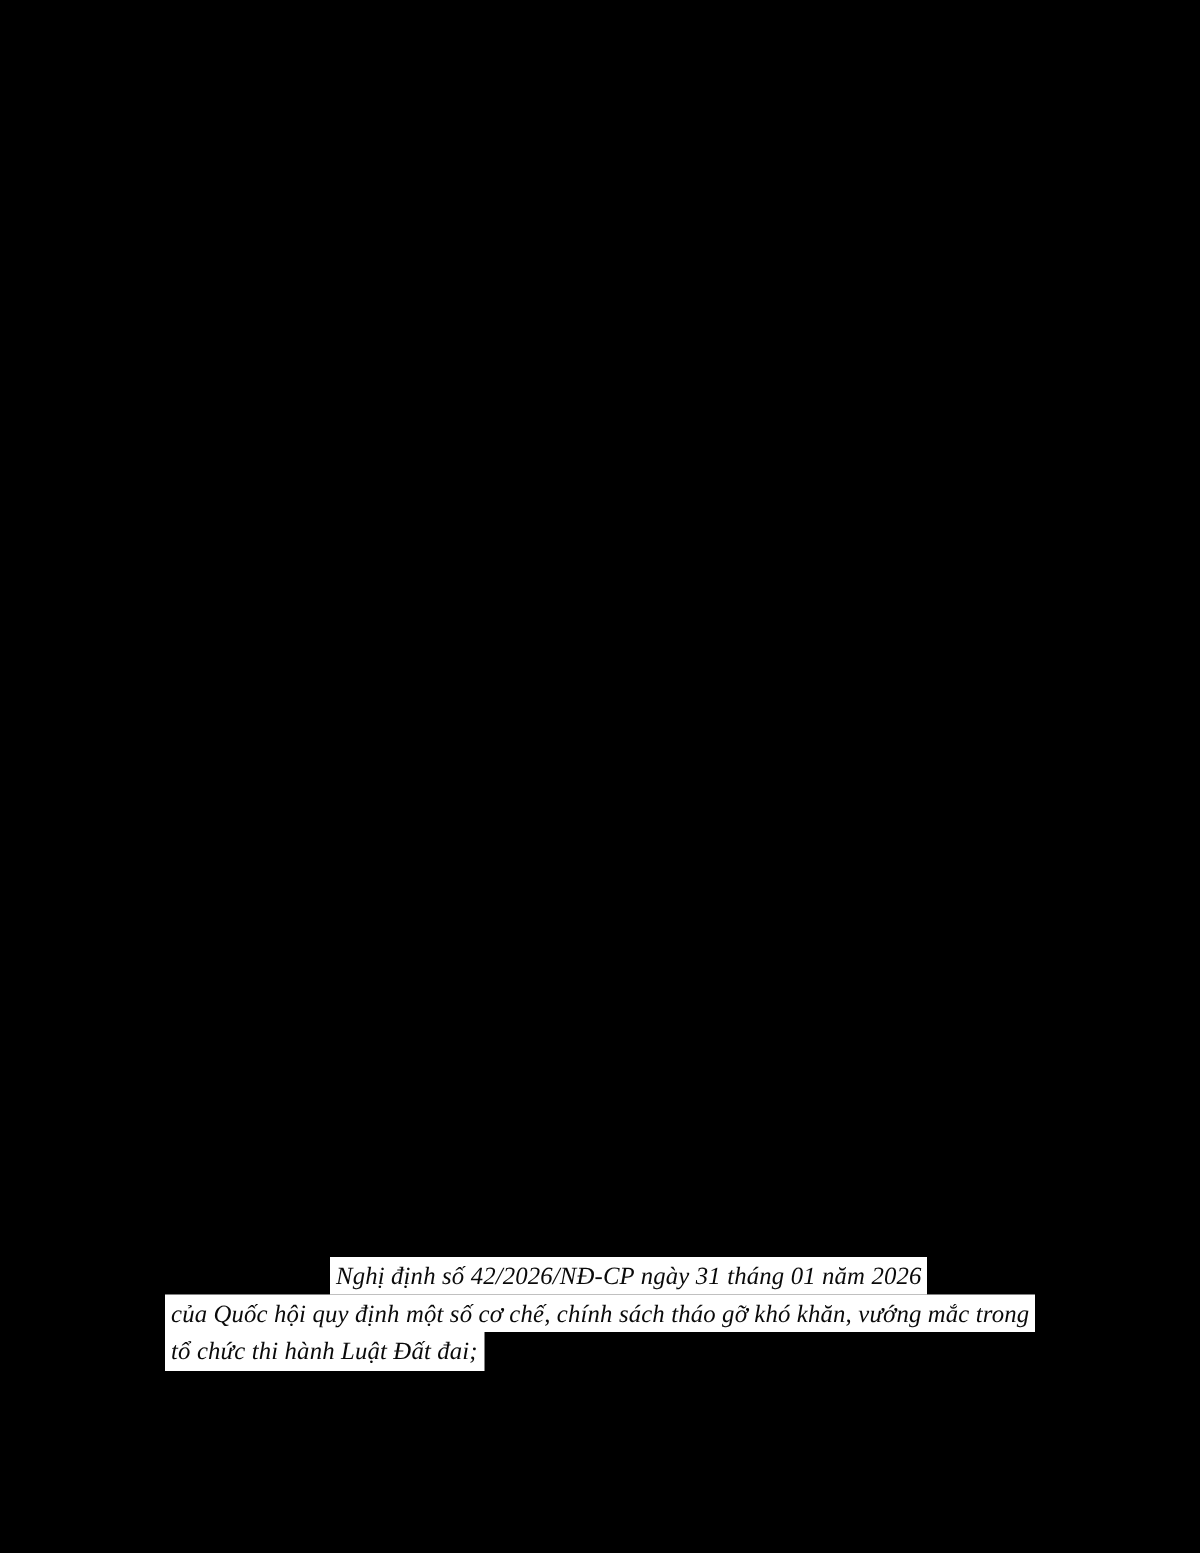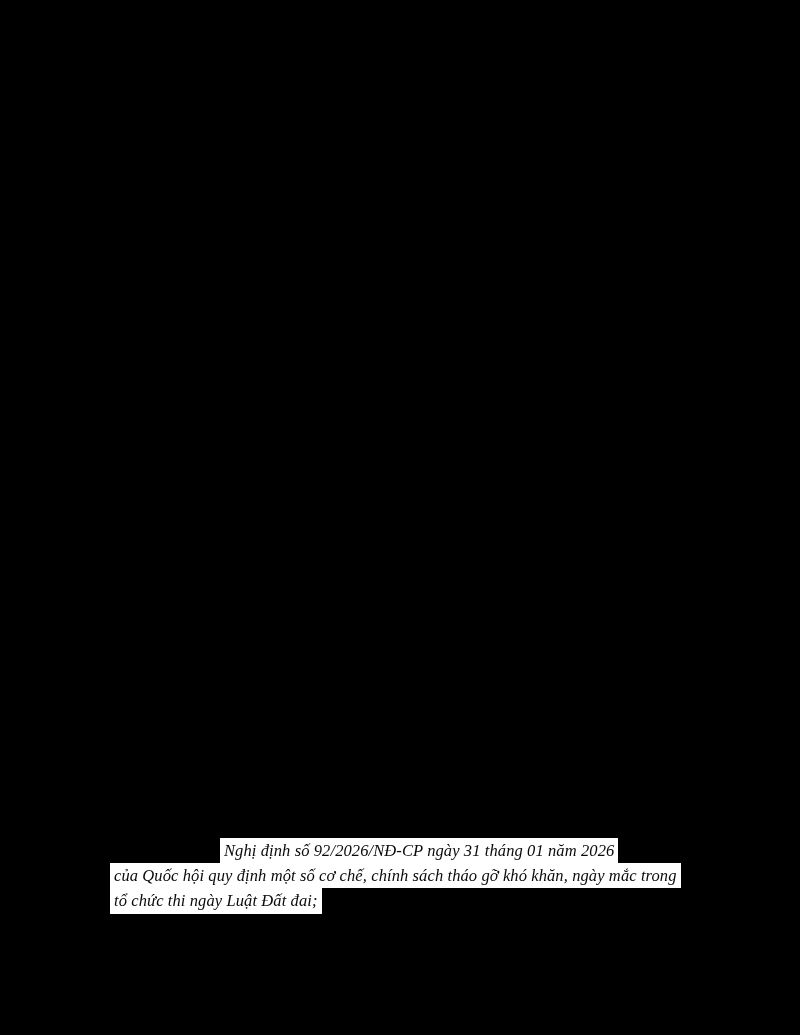--- a/index.html
+++ b/index.html
@@ -64,18 +64,18 @@
 
 </style>
 </head>
 <body>
 
 <div id="page">
 
   <div id="blackout"></div>
 
   <div id="revealed-block">
-    <span class="rev-line l1">Nghị định số 92/2026/NĐ-CP ngày 31 tháng 01 năm 2026</span>
-    <span class="rev-line l3">của Quốc hội quy định một số cơ chế, chính sách tháo gỡ khó khăn, ngày mắc trong</span>
-    <span class="rev-line l4">tổ chức thi ngày Luật Đất đai;</span>
+    <span class="rev-line l1">Nghị định số 42/2026/NĐ-CP ngày 31 tháng 01 năm 2026</span>
+    <span class="rev-line l3">của Quốc hội quy định một số cơ chế, chính sách tháo gỡ khó khăn, vướng mắc trong</span>
+    <span class="rev-line l4">tổ chức thi hành Luật Đất đai;</span>
   </div>
 
 </div>
 
 </body></html>

